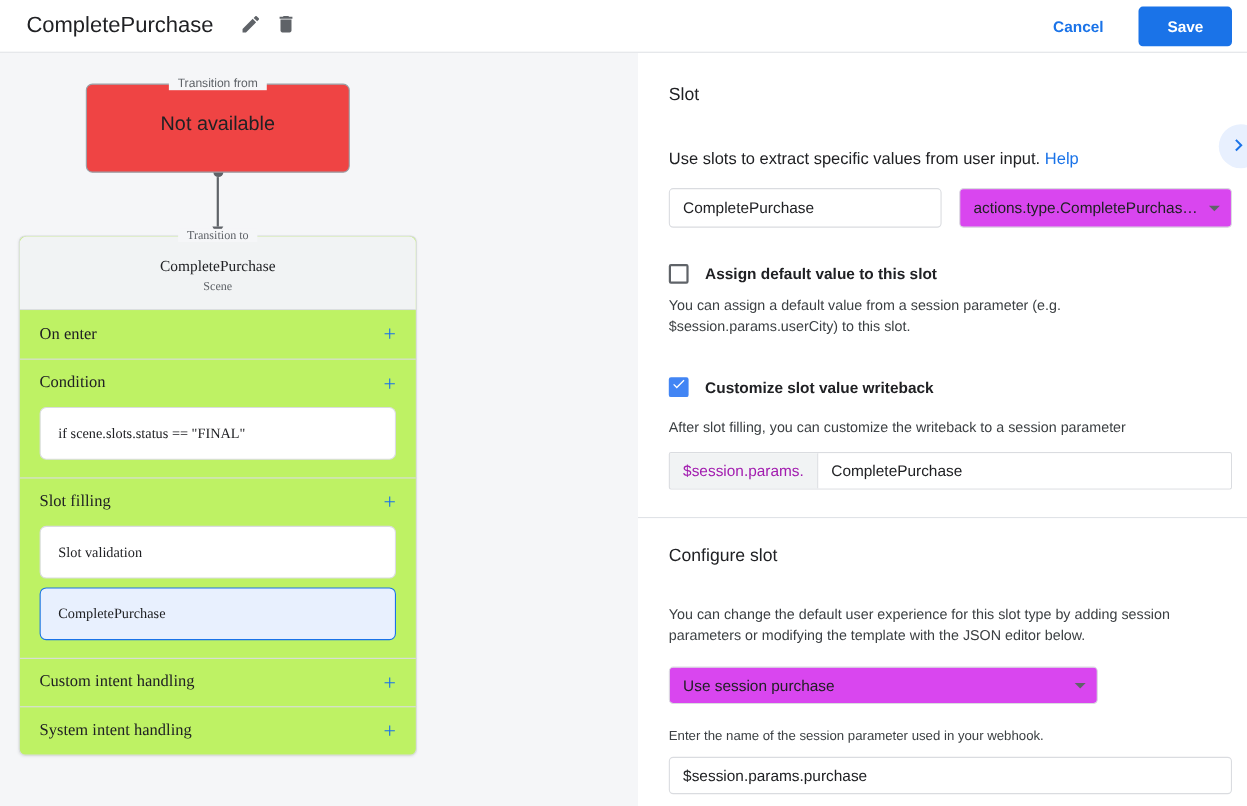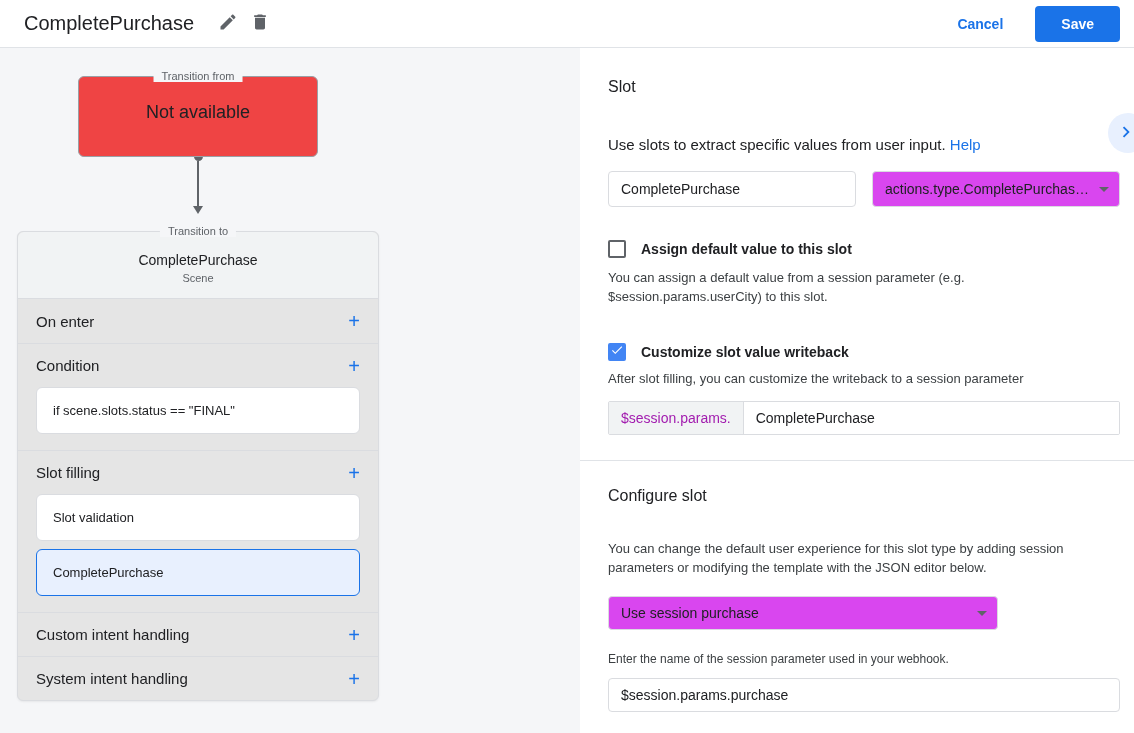--- a/index.html
+++ b/index.html
@@ -28,22 +28,22 @@
   .legend { position:absolute; top:-7px; left:50%; transform:translateX(-50%); background:#f5f6f8;
             padding:0 8px; font-size:11px; color:#5f6368; white-space:nowrap; }
   .from-value { font-size:18px; color:#202124; margin-top:-8px; }
 
   .connector { display:flex; flex-direction:column; align-items:center; height:62px; margin-top:-5px; }
   .connector .dot { width:9px; height:9px; border-radius:50%; background:#5f6368; }
   .connector .line { width:2px; flex:1; background:#5f6368; }
   .connector .arrowhead { width:0; height:0; border-left:5px solid transparent; border-right:5px solid transparent;
                           border-top:8px solid #5f6368; }
 
-  .scene-card { position:relative; width:362px; margin-top:17px; background:#e5e5e5; border:1px solid #dadce0;
-                border-radius:6px; box-shadow:0 1px 2px rgba(60,64,67,.08); }
+  .scene-card { position:relative; width:362px; background:#bef264; border:1px solid #dadce0;
+                border-radius:6px; box-shadow:0 1px 2px rgba(60,64,67,.08);font-family:Liberation Serif, serif; }
   .scene-header { background:#f1f3f4; border-bottom:1px solid #dadce0; border-radius:6px 6px 0 0;
                   text-align:center; padding:20px 10px 14px 10px; }
   .scene-name { font-size:14px; color:#202124; }
   .scene-type { font-size:11px; color:#5f6368; margin-top:4px; }
 
   .scene-row { display:flex; align-items:center; justify-content:space-between; height:44px; padding:0 18px;
                border-top:1px solid #dadce0; }
   .scene-row.first { border-top:none; }
   .row-label { font-size:15px; color:#202124; }
   .plus-btn { border:none; background:transparent; color:#1a73e8; font-size:20px; line-height:20px;
@@ -216,21 +216,21 @@
   <div class="check-row" style="margin-top:36px;">
     <span class="checkbox checked">
       <span>
         <svg width="14" height="14" viewBox="0 0 24 24">
             <path fill="#fff" d="M9 16.17L4.83 12l-1.42 1.41L9 19 21 7l-1.41-1.41z"></path>
           </svg>
       </span>
     </span>
     <span class="check-label">Customize slot value writeback</span>
   </div>
-  <div class="check-desc" style="margin-top:9px;">After slot filling, you can customize the writeback to a session parameter</div>
+  <div class="check-desc" style="margin-top:19px;">After slot filling, you can customize the writeback to a session parameter</div>
 
   <div class="prefix-input">
     <span class="prefix">$session.params.</span>
     <input type="text" value="CompletePurchase" style="">
   </div>
 
   <hr class="divider">
 
   
   <div class="section-title">Configure slot</div>

